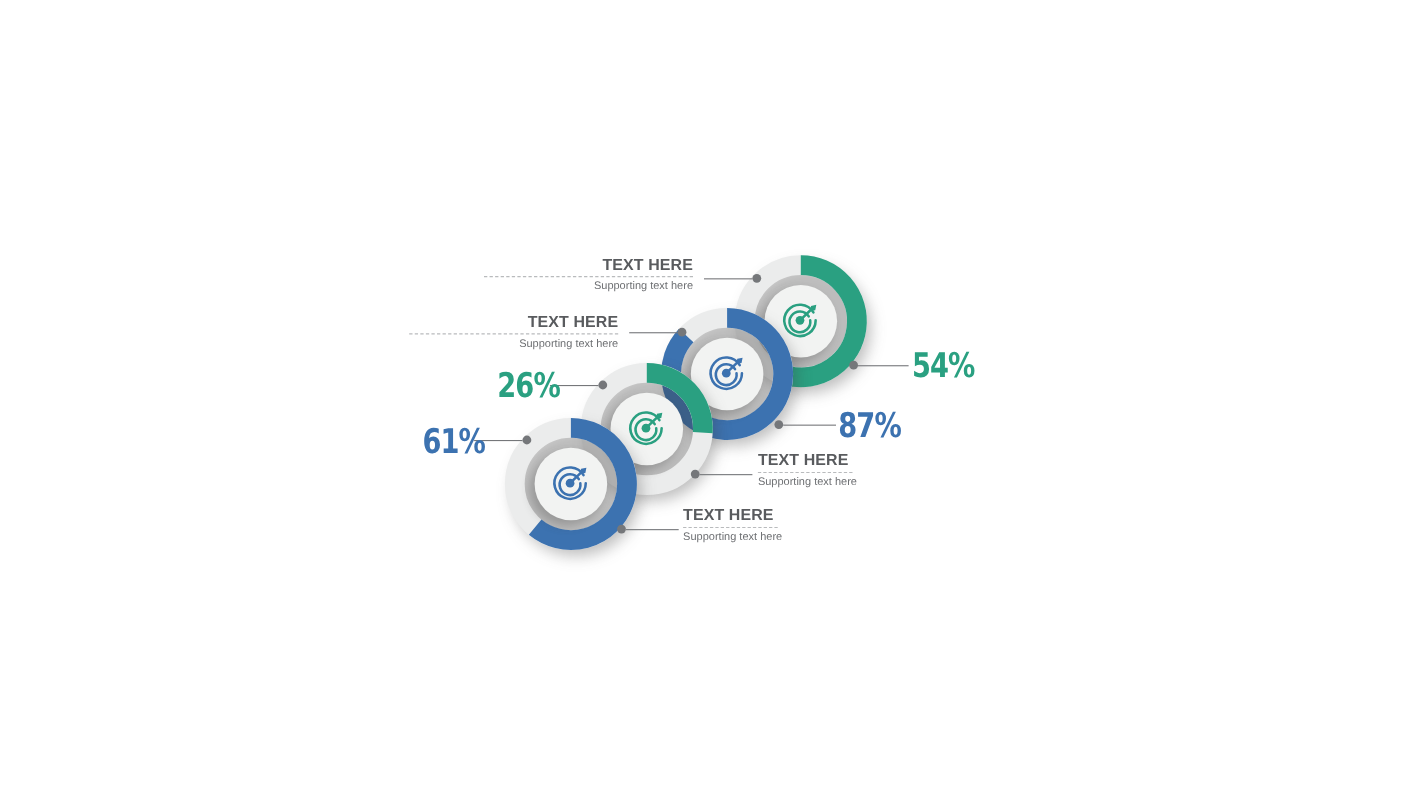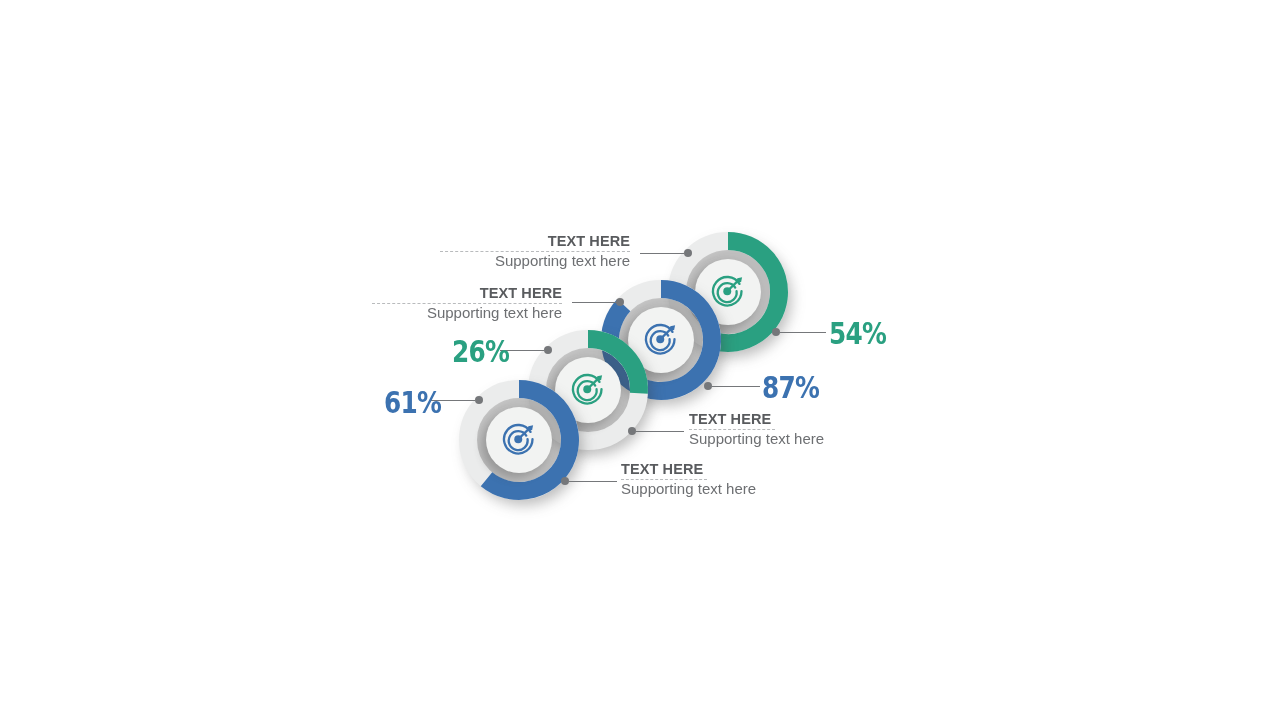--- a/index.html
+++ b/index.html
@@ -68,21 +68,21 @@
     letter-spacing: 0.1px;
     white-space: nowrap;
     line-height: 15px;
   }
   .txtblock .rule {
     border-bottom: 1px dashed #b9bbbd;
     margin-top: 2px;
     margin-bottom: 3px;
   }
   .txtblock .sub {
-    font-size: 15px;
+    font-size: 10px;
     color: #6d6f72;
     white-space: nowrap;
     line-height: 11px;
   }
   .txtblock.right-al { text-align: right; }
   .txtblock.left-al  { text-align: left; }
 
   .pct {
     position: absolute;
     font-family: "DejaVu Sans", sans-serif;

